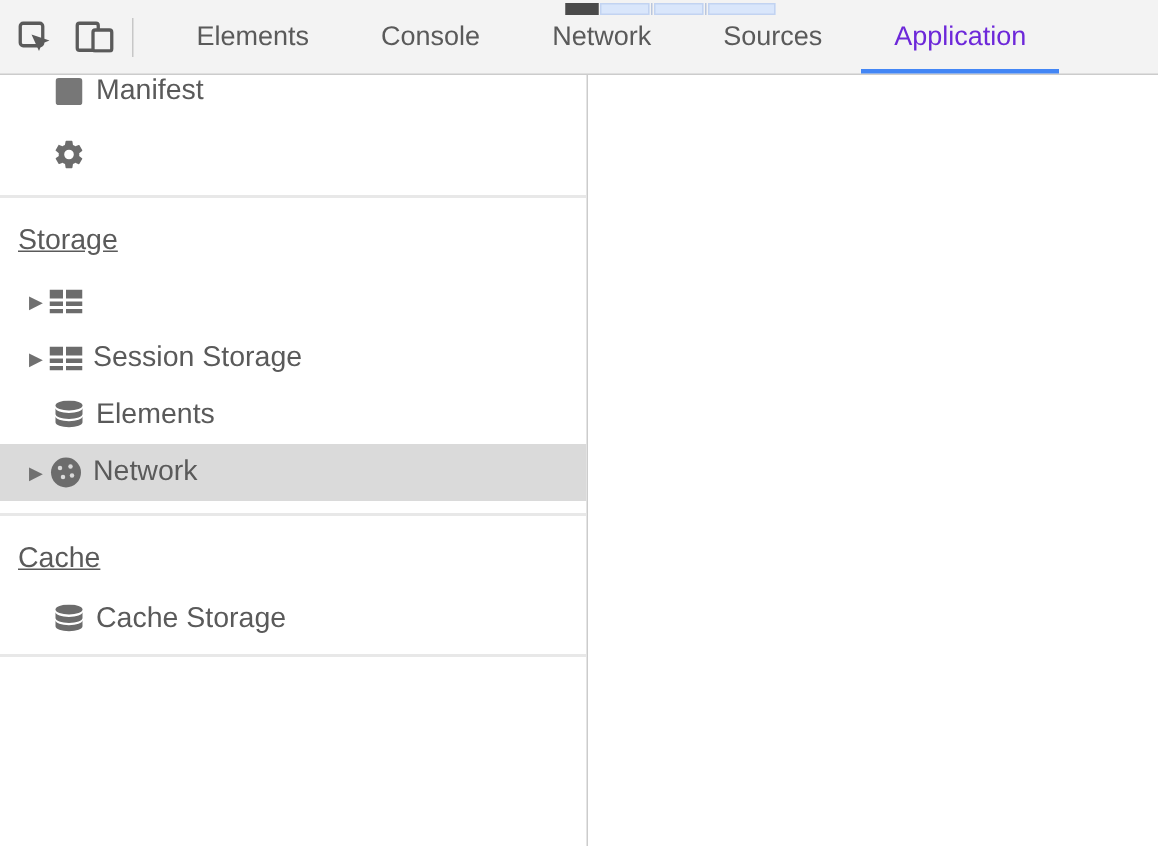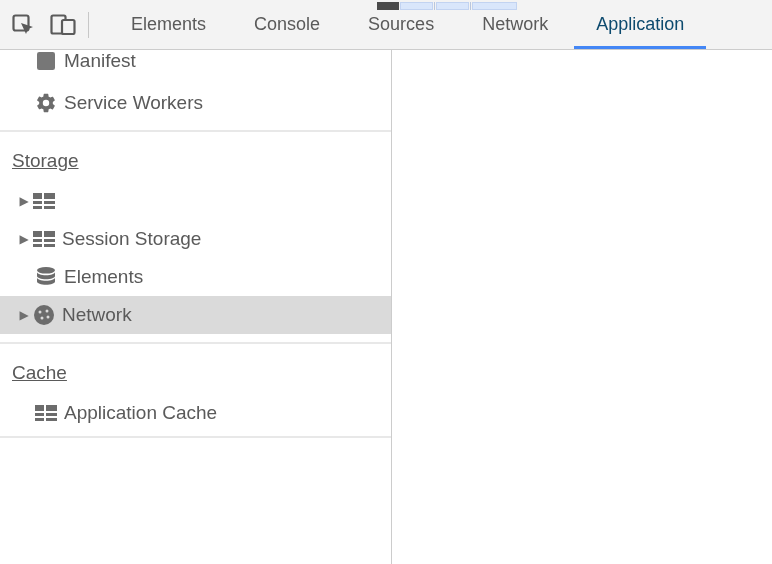--- a/index.html
+++ b/index.html
@@ -43,21 +43,21 @@
       padding: 0 24px;
       display: flex;
       align-items: center;
       color: #5a5a5a;
       font-size: 18px;
       cursor: pointer;
       position: relative;
       height: 100%;
     }
     .tab.active {
-      color: #0c4a6e;
+      color: #6d28d9;
     }
     .tab.active::after {
       content: "";
       position: absolute;
       left: 2px;
       right: 2px;
       bottom: 0;
       height: 3px;
       background: #4386f5;
     }
@@ -173,24 +173,24 @@
   </div>
   <div class="toolbar-sep"></div>
   <div class="tabs">
     <div class="tab">
         <span class="tab-label">Elements</span>
       </div>
     <div class="tab">
         <span class="tab-label">Console</span>
       </div>
     <div class="tab">
+        <span class="tab-label">Network</span>
+      </div>
+    <div class="tab">
         <span class="tab-label">Sources</span>
-      </div>
-    <div class="tab">
-        <span class="tab-label">Network</span>
       </div>
     <div class="tab active">
         <span class="tab-label">Application</span>
       </div>
   </div>
 </div>
 
 <div class="main">
   <div class="side">
 
@@ -204,21 +204,20 @@
         <span class="item-label">Manifest</span>
       </div>
     </div>
 
     <div class="item no-arrow">
       <span class="icon">
         <svg width="22" height="22" viewBox="0 0 24 24" fill="#6c6c6c">
             <path d="M19.4 13c0-.3.1-.7.1-1s0-.7-.1-1l2.1-1.6c.2-.1.2-.4.1-.6l-2-3.5c-.1-.2-.4-.3-.6-.2L16.6 6c-.5-.4-1.1-.7-1.7-.9L14.5 2.5c0-.3-.3-.5-.5-.5h-4c-.3 0-.5.2-.5.5L9 5.1c-.6.2-1.2.5-1.7.9L4.9 5c-.2-.1-.5 0-.6.2l-2 3.5c-.1.2-.1.5.1.6L4.6 11c0 .3-.1.7-.1 1s0 .7.1 1l-2.1 1.6c-.2.1-.2.4-.1.6l2 3.5c.1.2.4.3.6.2L7.4 18c.5.4 1.1.7 1.7.9l.4 2.6c0 .3.2.5.5.5h4c.3 0 .5-.2.5-.5l.4-2.6c.6-.2 1.2-.5 1.7-.9l2.4 1c.2.1.5 0 .6-.2l2-3.5c.1-.2.1-.5-.1-.6L19.4 13zM12 15.5A3.5 3.5 0 0 1 8.5 12 3.5 3.5 0 0 1 12 8.5a3.5 3.5 0 0 1 3.5 3.5 3.5 3.5 0 0 1-3.5 3.5z"></path>
           </svg>
       </span>
-      <span class="item-label">Service Workers</span>
     </div>
 
 
     <div class="group-sep"></div>
 
     <div class="group-title">Storage</div>
 
     <div class="item with-arrow">
       <span class="arrow">▶</span>
       <span class="icon">
@@ -271,32 +270,29 @@
             <circle cx="15" cy="13" r="1.5" fill="#dadada"></circle>
           </svg>
       </span>
       <span class="item-label">Network</span>
     </div>
 
     <div class="group-sep"></div>
 
     <div class="group-title">Cache</div>
 
-
     <div class="item no-arrow">
       <span class="icon">
-        <svg width="22" height="16" viewBox="0 0 22 16" fill="#6c6c6c">
-            <rect x="0" y="0" width="9" height="6"></rect>
-            <rect x="11" y="0" width="11" height="6"></rect>
-            <rect x="0" y="8" width="9" height="3"></rect>
-            <rect x="11" y="8" width="11" height="3"></rect>
-            <rect x="0" y="13" width="9" height="3"></rect>
-            <rect x="11" y="13" width="11" height="3"></rect>
-          </svg>
-      </span>
-      <span class="item-label">Application Cache</span>
-    </div>
+        <svg width="20" height="20" viewBox="0 0 20 20" fill="#6c6c6c">
+            <ellipse cx="10" cy="3.3" rx="9" ry="3.3"></ellipse>
+            <path d="M1 5v4c0 1.8 4 3.3 9 3.3s9-1.5 9-3.3V5c0 1.8-4 3.3-9 3.3S1 6.8 1 5z"></path>
+            <path d="M1 10.5v4c0 1.8 4 3.3 9 3.3s9-1.5 9-3.3v-4c0 1.8-4 3.3-9 3.3s-9-1.5-9-3.3z"></path>
+          </svg>
+      </span>
+      <span class="item-label">Cache Storage</span>
+    </div>
+
 
     <div class="group-sep" style="margin-top:4px"></div>
 
   </div>
   <div class="content"></div>
 </div>
 
 </body></html>

